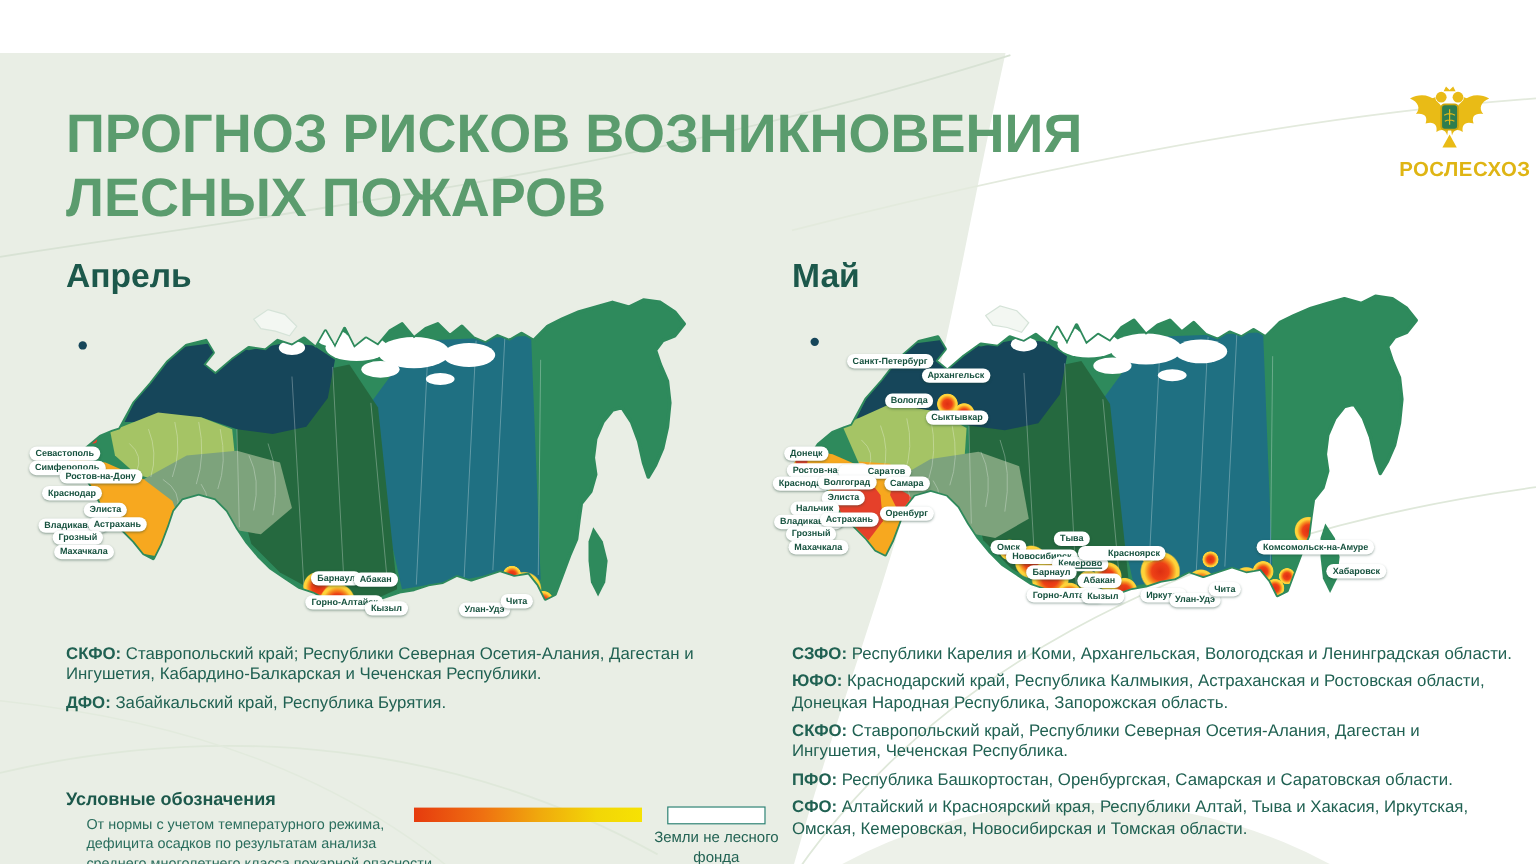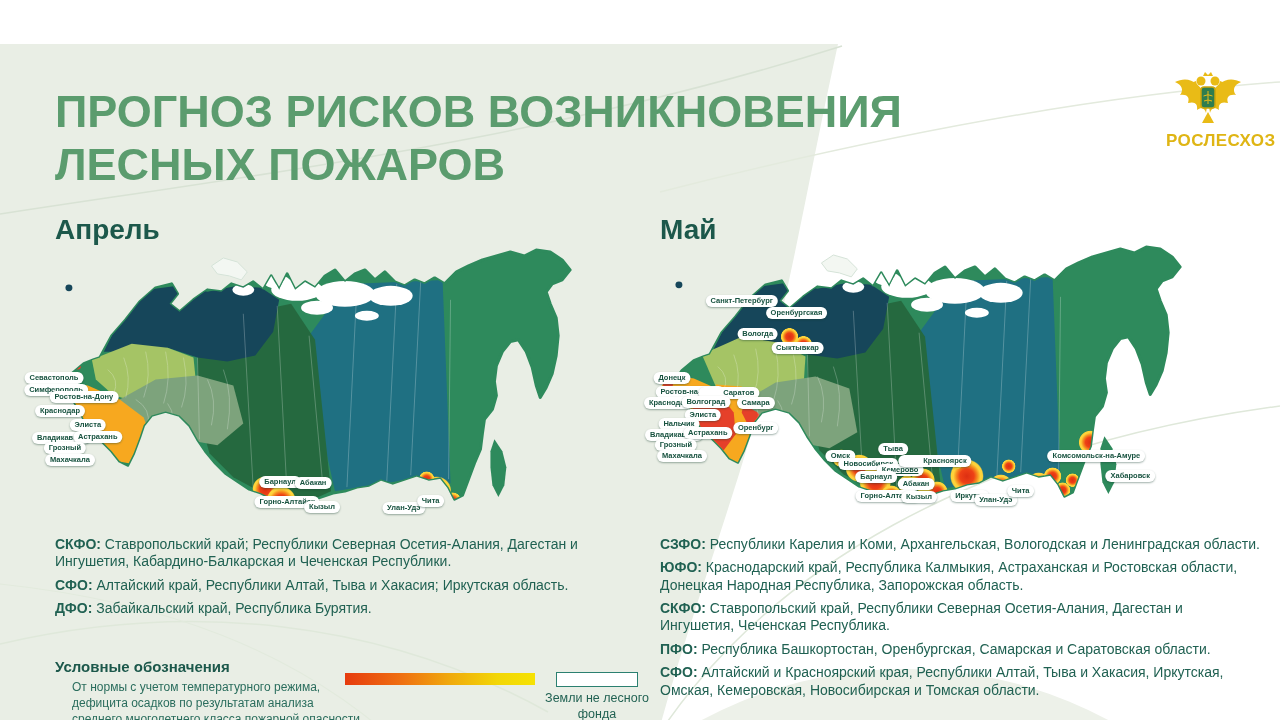--- a/index.html
+++ b/index.html
@@ -244,21 +244,21 @@
           <circle cx="456" cy="220" r="7" fill="url(#hg-may)"></circle>
           <circle cx="466" cy="194" r="6" fill="url(#hg-may)"></circle>
         </g>
         <polygon points="448,200 456,212 460,228 458,246 452,258 446,246 444,228 444,212" fill="#2e8a5c"></polygon>
         <polygon points="6,146 14,142 20,148 16,156 8,158 2,152" fill="#f7a81f"></polygon>
         <circle cx="10" cy="148" r="5" fill="#e5402a"></circle>
         <circle cx="21" cy="48" r="3.5" fill="#16465a"></circle>
       </svg>
     <div class="labels">
         <div class="pill" style="left: 15%; top: 21.3333%;">Санкт-Петербург</div>
-        <div class="pill" style="left: 24.8214%; top: 25.3333%;">Оренбургская</div>
+        <div class="pill" style="left: 24.8214%; top: 25.3333%;">Архангельск</div>
         <div class="pill" style="left: 17.8571%; top: 32.3333%;">Вологда</div>
         <div class="pill" style="left: 25%; top: 37%;">Сыктывкар</div>
         <div class="pill" style="left: 2.5%; top: 47%;">Донецк</div>
         <div class="pill" style="left: 5.71429%; top: 52%;">Ростов-на-Дону</div>
         <div class="pill" style="left: 12.6786%; top: 52.3333%; padding-left: 25px;">Саратов</div>
         <div class="pill" style="left: 1.96429%; top: 55.6667%;">Краснодар</div>
         <div class="pill" style="left: 8.57143%; top: 55.3333%;">Волгоград</div>
         <div class="pill" style="left: 17.5%; top: 55.6667%;">Самара</div>
         <div class="pill" style="left: 8.03571%; top: 59.6667%;">Элиста</div>
         <div class="pill" style="left: 3.75%; top: 62.6667%;">Нальчик</div>
@@ -279,21 +279,20 @@
         <div class="pill" style="left: 55.8929%; top: 86.6667%;">Иркутск</div>
         <div class="pill" style="left: 60.5357%; top: 88%;">Улан-Удэ</div>
         <div class="pill" style="left: 65%; top: 85%;">Чита</div>
         <div class="pill" style="left: 78.5714%; top: 73.3333%;">Комсомольск-на-Амуре</div>
         <div class="pill" style="left: 84.6429%; top: 80%;">Хабаровск</div>
       </div>
   </div>
 
   <div class="col" id="col-left">
       <p><b>СКФО:</b> Ставропольский край; Республики Северная Осетия-Алания, Дагестан и Ингушетия, Кабардино-Балкарская и Чеченская Республики.</p>
-      <p><b>СФО:</b> Алтайский край, Республики Алтай, Тыва и Хакасия; Иркутская область.</p>
       <p><b>ДФО:</b> Забайкальский край, Республика Бурятия.</p>
     </div>
   <div class="col" id="col-right">
       <p><b>СЗФО:</b> Республики Карелия и Коми, Архангельская, Вологодская и Ленинградская области.</p>
       <p><b>ЮФО:</b> Краснодарский край, Республика Калмыкия, Астраханская и Ростовская области, Донецкая Народная Республика, Запорожская область.</p>
       <p><b>СКФО:</b> Ставропольский край, Республики Северная Осетия-Алания, Дагестан и Ингушетия, Чеченская Республика.</p>
       <p><b>ПФО:</b> Республика Башкортостан, Оренбургская, Самарская и Саратовская области.</p>
       <p><b>СФО:</b> Алтайский и Красноярский края, Республики Алтай, Тыва и Хакасия, Иркутская, Омская, Кемеровская, Новосибирская и Томская области.</p>
     </div>
 

